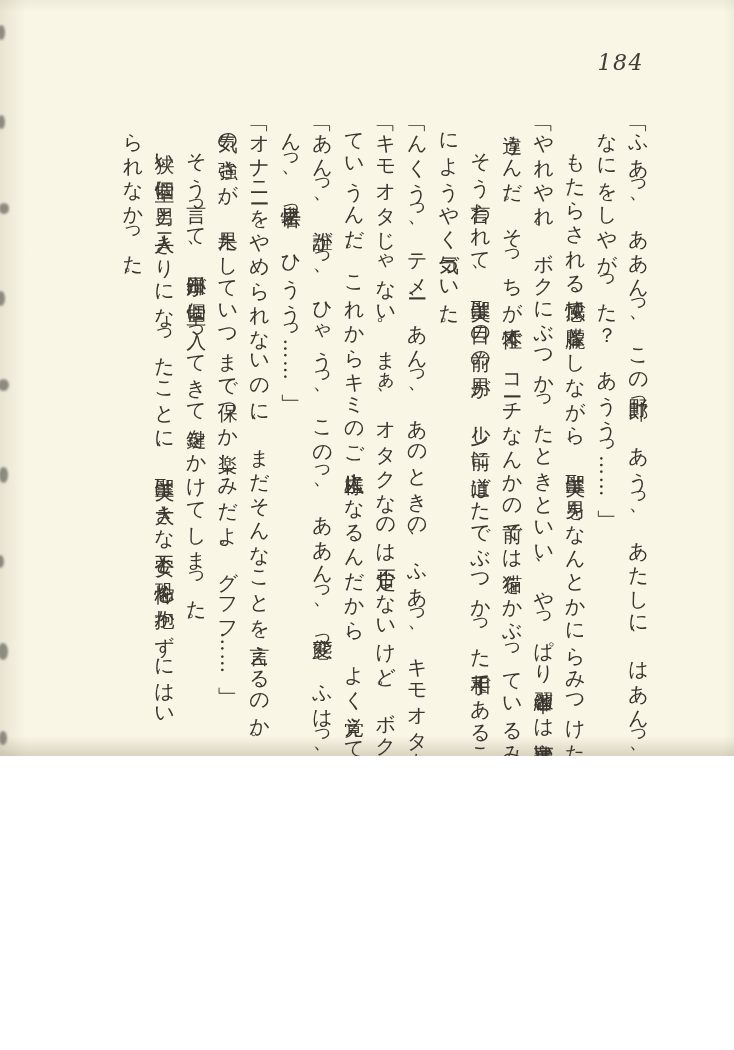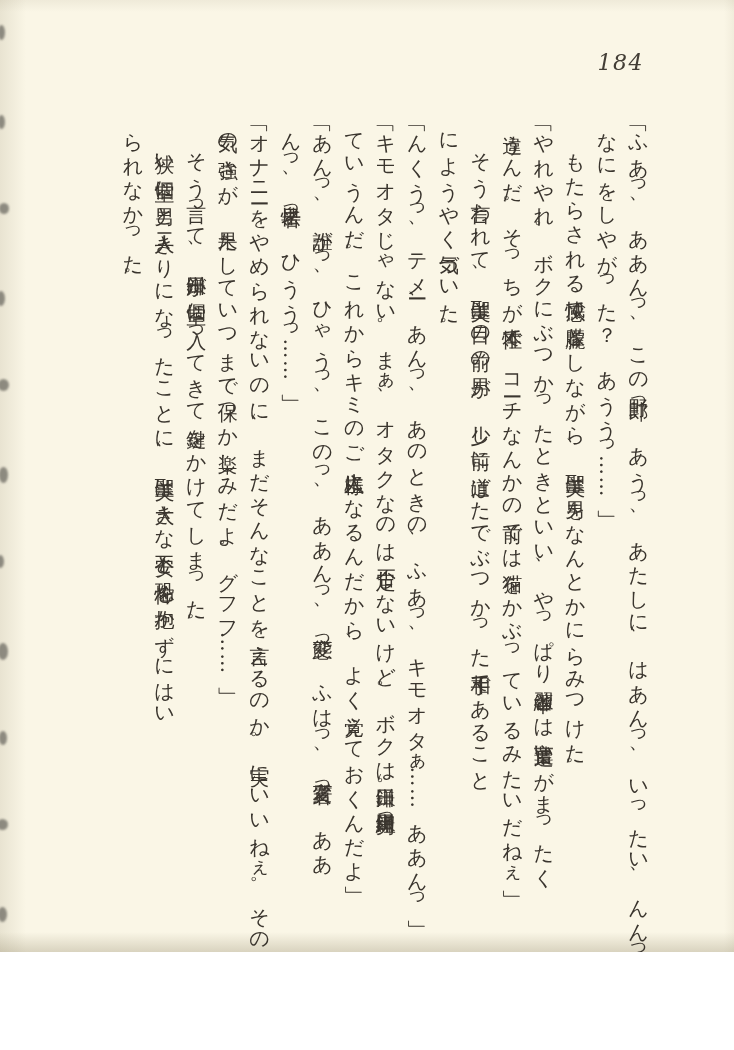--- a/index.html
+++ b/index.html
@@ -2,21 +2,21 @@
 <html lang="ja"><head>
 <meta charset="utf-8">
 <style>
   html, body { margin: 0; padding: 0; }
   body {
     width: 734px; height: 1050px;
     font-family: "DejaVu Serif", "Liberation Serif", serif;
   }
   .page {
     position: relative;
-    width: 734px; height: 952px;
+    width: 734px; height: 756px;
     overflow: hidden;
     background:
       linear-gradient(to top,    rgba(140,130,100,0.30), rgba(140,130,100,0) 20px),
       linear-gradient(to right,  rgba(140,130,100,0.16), rgba(140,130,100,0) 26px),
       linear-gradient(to bottom, rgba(140,130,100,0.10), rgba(140,130,100,0) 12px),
       linear-gradient(to left,   rgba(140,130,100,0.08), rgba(140,130,100,0) 10px),
       #faf6e6;
   }
   .page-number {
     position: absolute;

